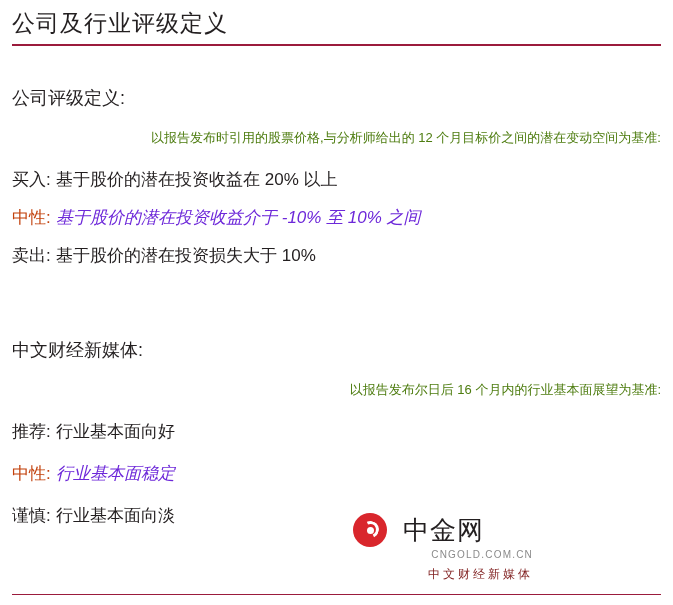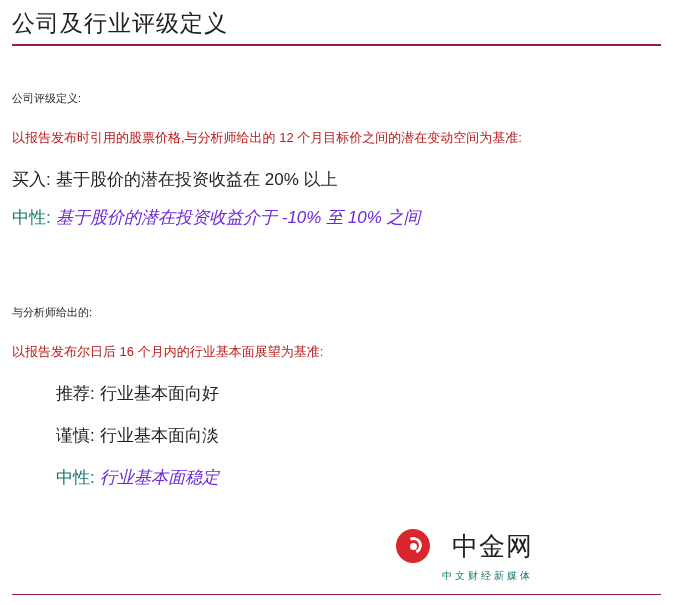--- a/index.html
+++ b/index.html
@@ -49,77 +49,76 @@
 
   
   .content {
     position: absolute;
     left: 12px;
     top: 88px;
     width: 649px;
   }
 
   .section-heading {
-    font-size: 11px;
+    font-size: 18px;
     line-height: 20px;
     color: #231f20;
     margin: 0 0 20px 0;
     font-weight: normal;
   }
 
   .basis-line {
     font-size: 13px;
     line-height: 20px;
-    color: #b91c1c;
+    color: #4d7c0f;
     margin: 0 0 22px 0;
     font-weight: normal;
+    text-align: right;
   }
 
   .rating-row {
     font-size: 17px;
     line-height: 20px;
     margin: 0 0 18px 0;
     white-space: nowrap;
   }
   .rating-label {
     display: inline-block;
     min-width: 44px;
   }
   .rating-desc {
     display: inline;
   }
 
-  .rating-row.red .rating-label { color: #0f766e; }
+  .rating-row.red .rating-label { color: #c2410c; }
   .rating-row.red .rating-desc { color: #6d28d9; font-style: italic; }
   .rating-row.dark .rating-label { color: #231f20; }
   .rating-row.dark .rating-desc { color: #231f20; }
 
   .spacer-block {
     height: 56px;
   }
 
   .industry-rows .rating-row {
     margin-bottom: 22px;
-    margin-left: 44px;
   }
 
   
   .logo-wrap {
     position: absolute;
     right: 14px;
     bottom: 22px;
     width: 180px;
     text-align: right;
     user-select: none;
   }
   .logo-main {
     display: flex;
     align-items: center;
-    justify-content: flex-end;
-    gap: 22px;
+    gap: 16px;
   }
   .logo-mark {
     width: 34px;
     height: 34px;
     border-radius: 50%;
     background: #d9262c;
     position: relative;
     flex: 0 0 auto;
     display: inline-block;
   }
@@ -156,23 +155,23 @@
   }
   .logo-url {
     margin-top: 2px;
     font-size: 10px;
     letter-spacing: 1.2px;
     color: #8a8a8a;
     font-family: "Liberation Sans", sans-serif;
   }
   .logo-tagline {
     margin-top: 6px;
-    font-size: 10px;
+    font-size: 12px;
     letter-spacing: 3px;
-    color: #0f766e;
+    color: #7f1d1d;
   }
 
   .bottom-rule {
     position: absolute;
     left: 12px;
     bottom: 10px;
     width: 649px;
     height: 1px;
     background: #9b1b3c;
   }
@@ -195,46 +194,50 @@
 
       <div class="rating-row dark">
         <span class="rating-label">买入:</span><span class="rating-desc">基于股价的潜在投资收益在 20% 以上</span>
       </div>
 
 
       <div class="rating-row red">
         <span class="rating-label">中性:</span><span class="rating-desc">基于股价的潜在投资收益介于 -10% 至 10% 之间</span>
       </div>
 
+      <div class="rating-row dark">
+        <span class="rating-label">卖出:</span><span class="rating-desc">基于股价的潜在投资损失大于 10%</span>
+      </div>
     </div>
 
     <div class="spacer-block"></div>
 
     <div class="industry-rows">
-      <p class="section-heading">与分析师给出的:</p>
+      <p class="section-heading">中文财经新媒体:</p>
       <p class="basis-line">以报告发布尔日后 16 个月内的行业基本面展望为基准:</p>
 
       <div class="rating-row dark">
         <span class="rating-label">推荐:</span><span class="rating-desc">行业基本面向好</span>
-      </div>
-
-      <div class="rating-row dark">
-        <span class="rating-label">谨慎:</span><span class="rating-desc">行业基本面向淡</span>
       </div>
 
       <div class="rating-row red">
         <span class="rating-label">中性:</span><span class="rating-desc">行业基本面稳定</span>
+      </div>
+
+      <div class="rating-row dark">
+        <span class="rating-label">谨慎:</span><span class="rating-desc">行业基本面向淡</span>
       </div>
     </div>
 
   </div>
 
   <div class="logo-wrap">
     <div class="logo-main">
       <span class="logo-mark"></span>
       <span class="logo-text">中金网</span>
     </div>
+    <div class="logo-url">CNGOLD.COM.CN</div>
     <div class="logo-tagline">中文财经新媒体</div>
   </div>
 
   <div class="bottom-rule"></div>
 
 </div>
 
 </body></html>

